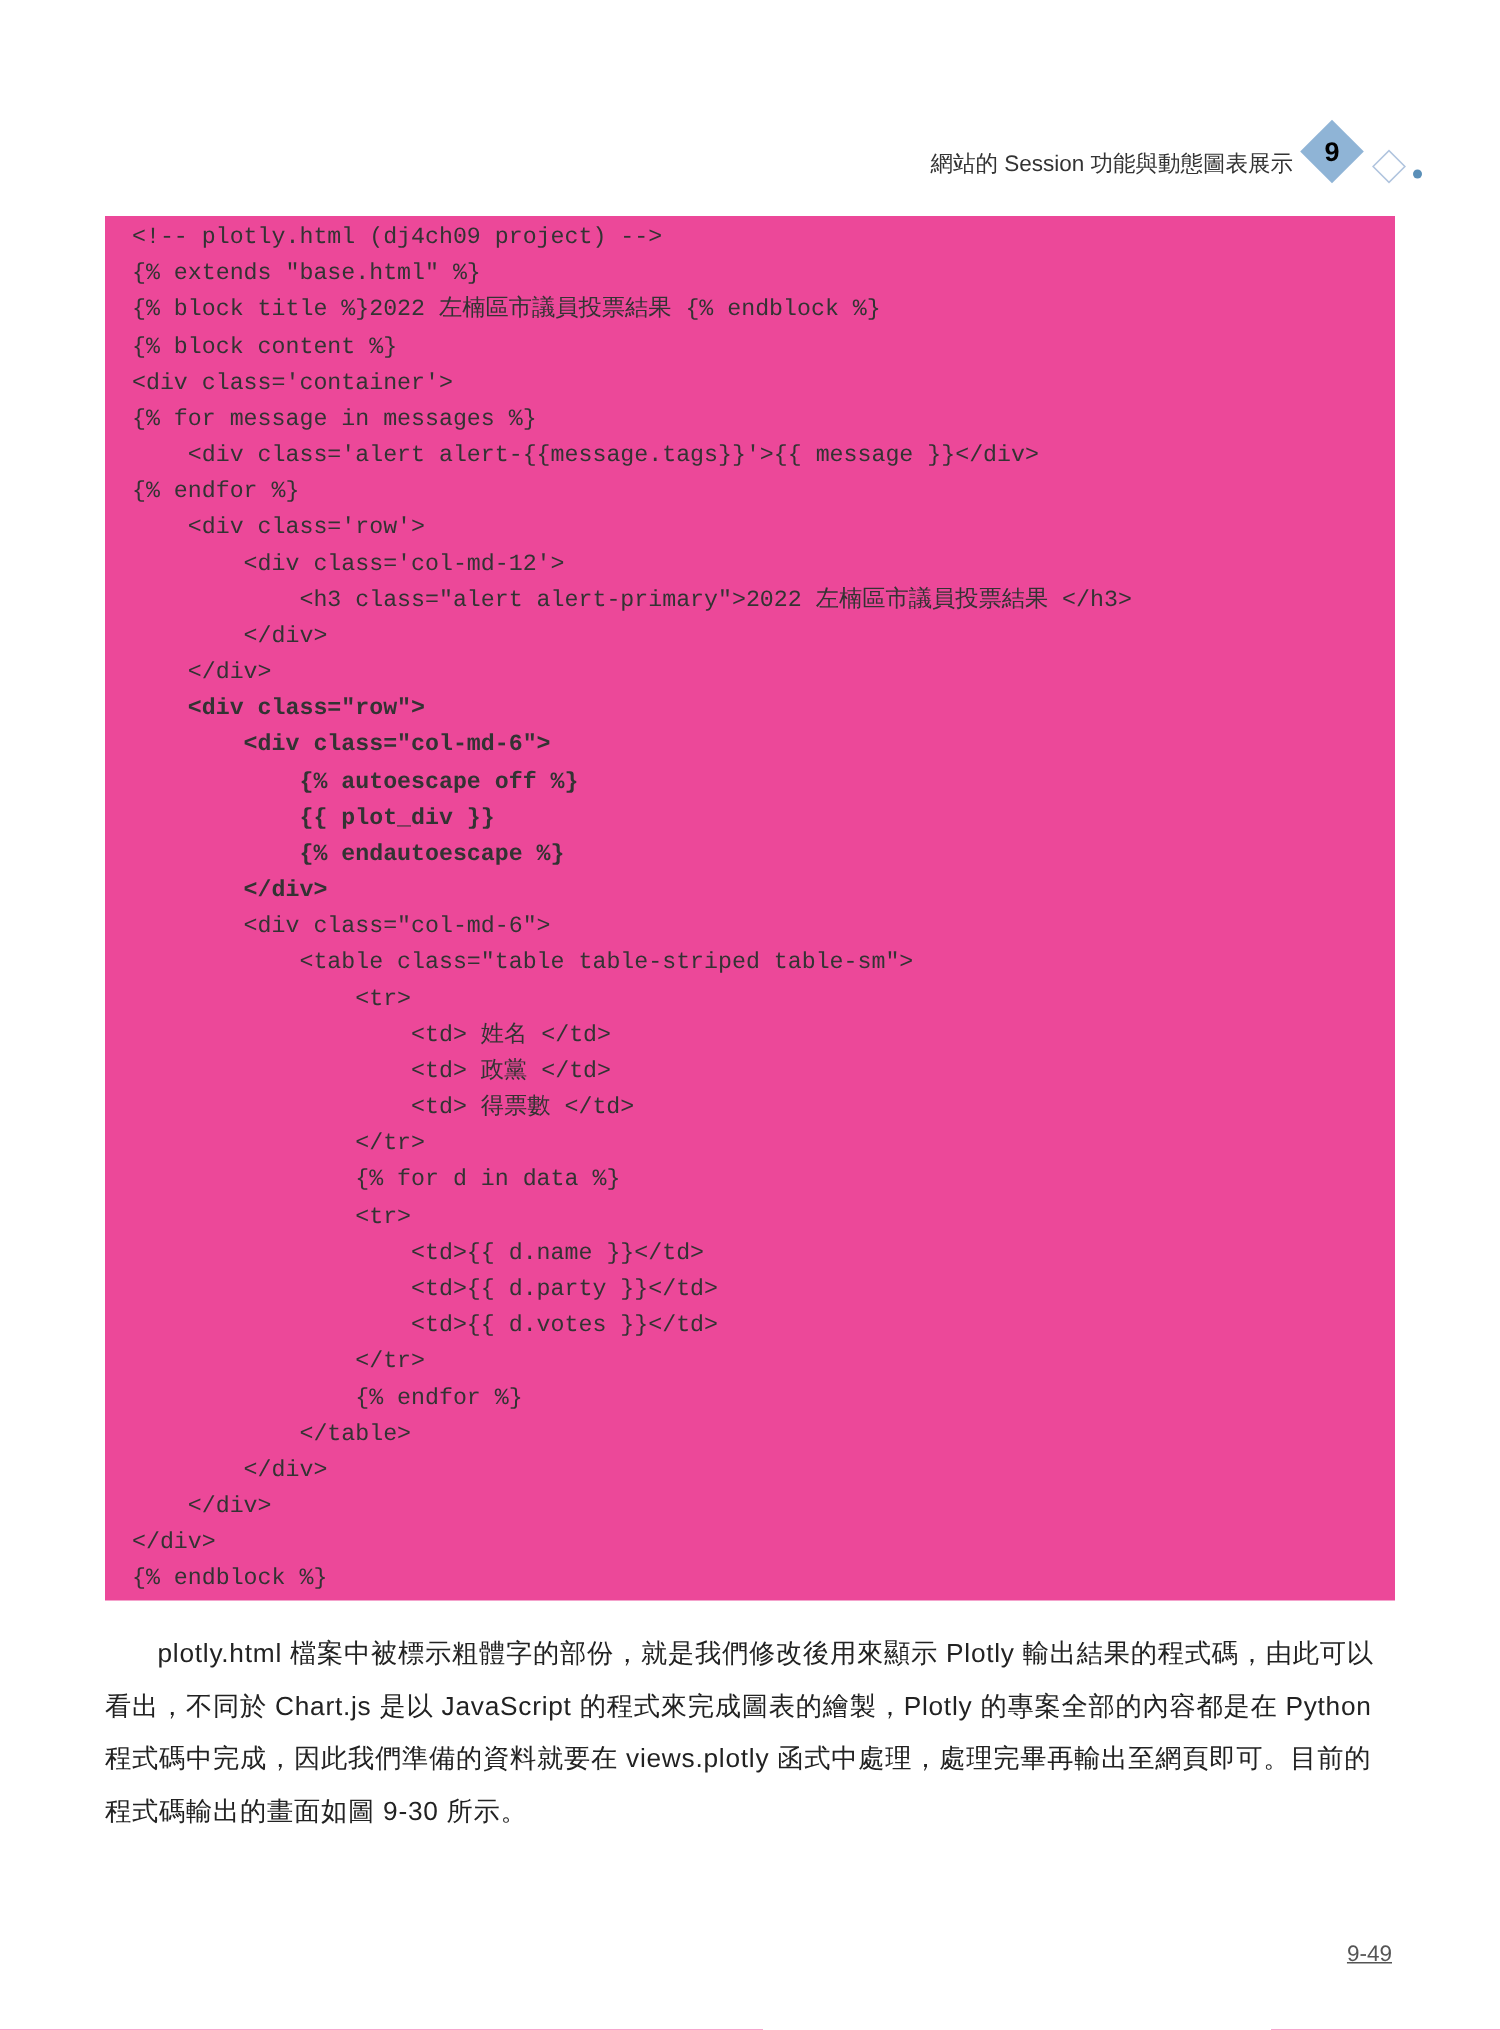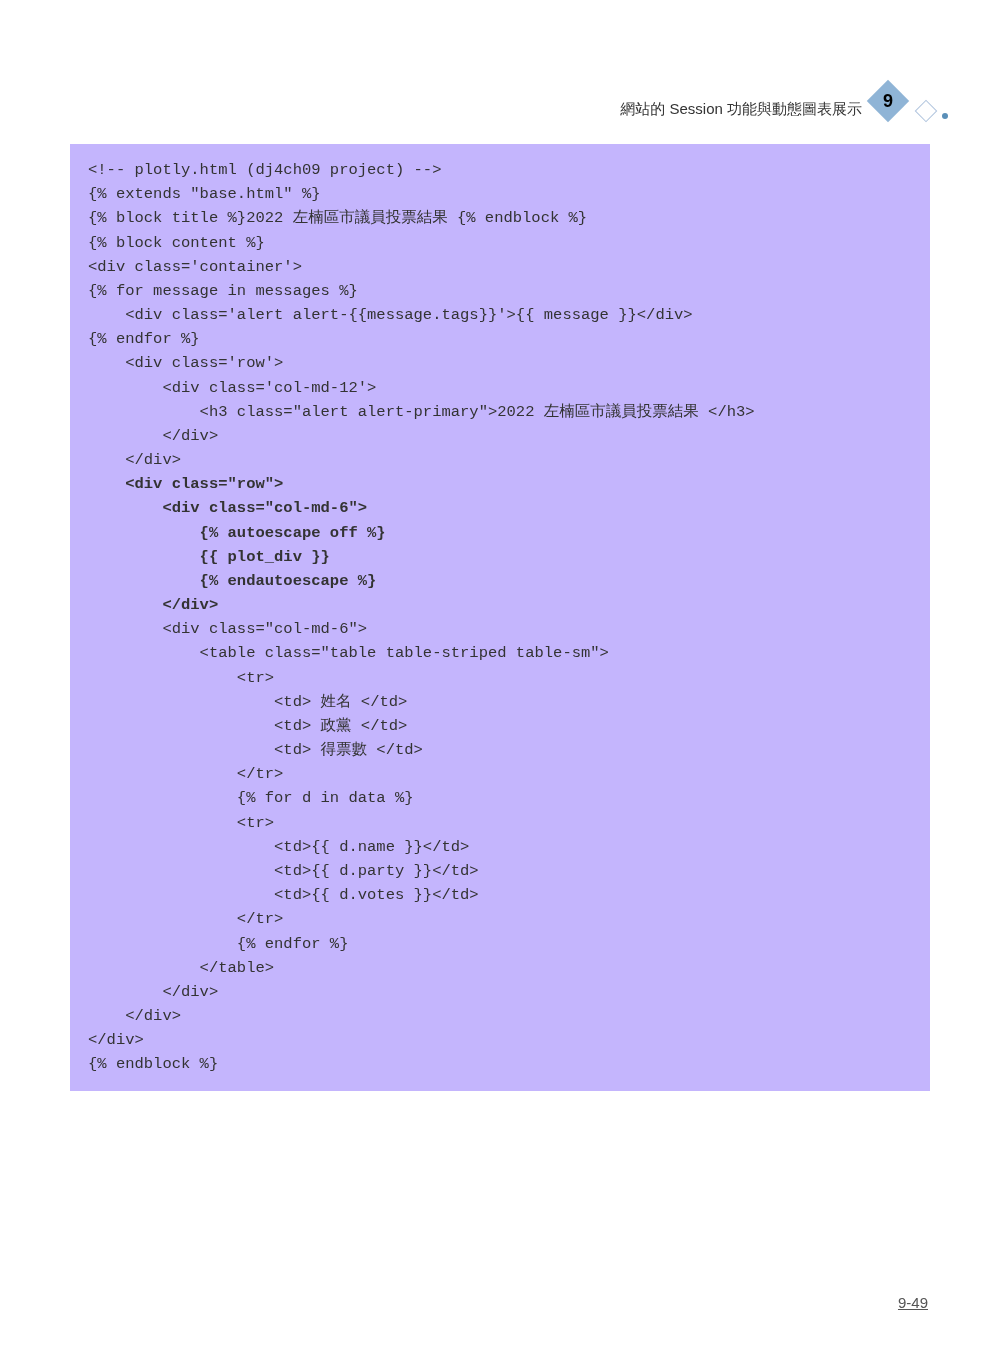--- a/index.html
+++ b/index.html
@@ -67,22 +67,22 @@
       right: 70px;
     }
     .para {
       font-size: 17.5px;
       line-height: 2.0;
       color: #222;
       text-indent: 2em;
       letter-spacing: 0.5px;
     }
     .code-block {
-      background: #c4b5fd;
-      padding: 14px 18px;
+      background: #ec4899;
+      padding: 2px 18px;
       margin: 14px 0 18px 0;
       font-family: "Courier New", monospace;
       font-size: 15.5px;
       line-height: 1.56;
       color: #333;
       white-space: pre;
       overflow: hidden;
     }
     .bold { font-weight: bold; }
     .para2 {
@@ -148,15 +148,16 @@
 <span>                    &lt;td&gt;{{ d.party }}&lt;/td&gt;</span>
 <span>                    &lt;td&gt;{{ d.votes }}&lt;/td&gt;</span>
 <span>                &lt;/tr&gt;</span>
 <span>                {% endfor %}</span>
 <span>            &lt;/table&gt;</span>
 <span>        &lt;/div&gt;</span>
 <span>    &lt;/div&gt;</span>
 <span>&lt;/div&gt;</span>
 <span>{% endblock %}</span></div>
 
+  <p class="para2">plotly.html 檔案中被標示粗體字的部份，就是我們修改後用來顯示 Plotly 輸出結果的程式碼，由此可以看出，不同於 Chart.js 是以 JavaScript 的程式來完成圖表的繪製，Plotly 的專案全部的內容都是在 Python 程式碼中完成，因此我們準備的資料就要在 views.plotly 函式中處理，處理完畢再輸出至網頁即可。目前的程式碼輸出的畫面如圖 9-30 所示。</p>
 </div>
 
 <div class="page-num">9-49</div>
 
 </body></html>

